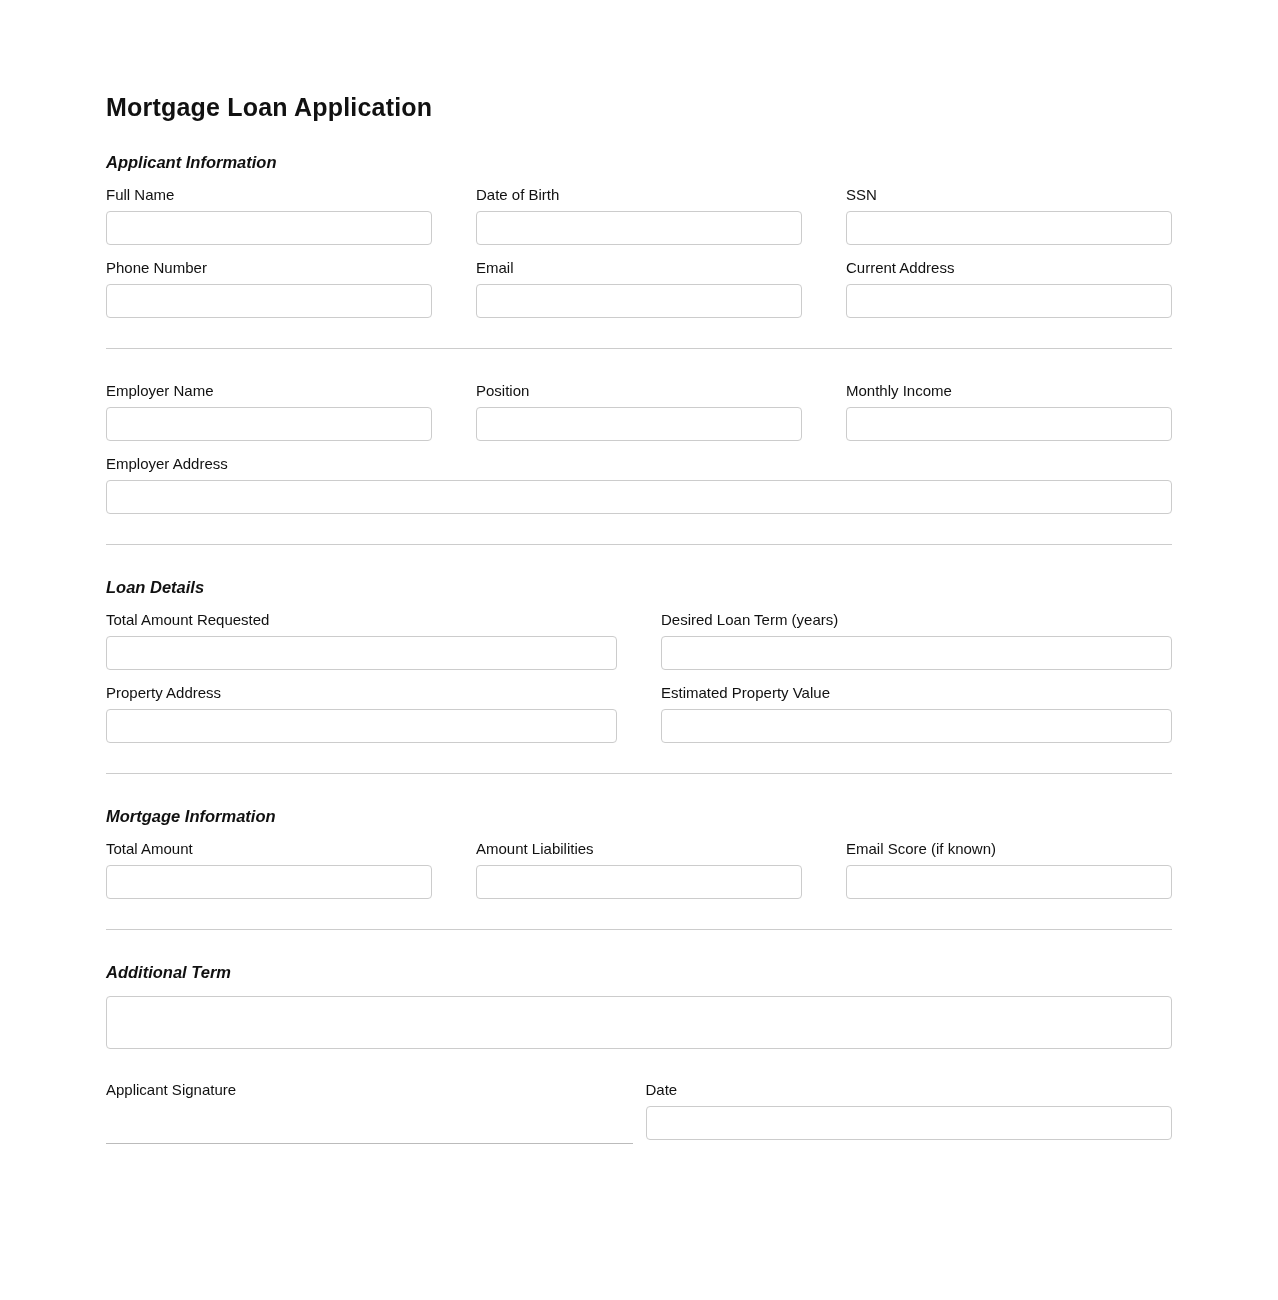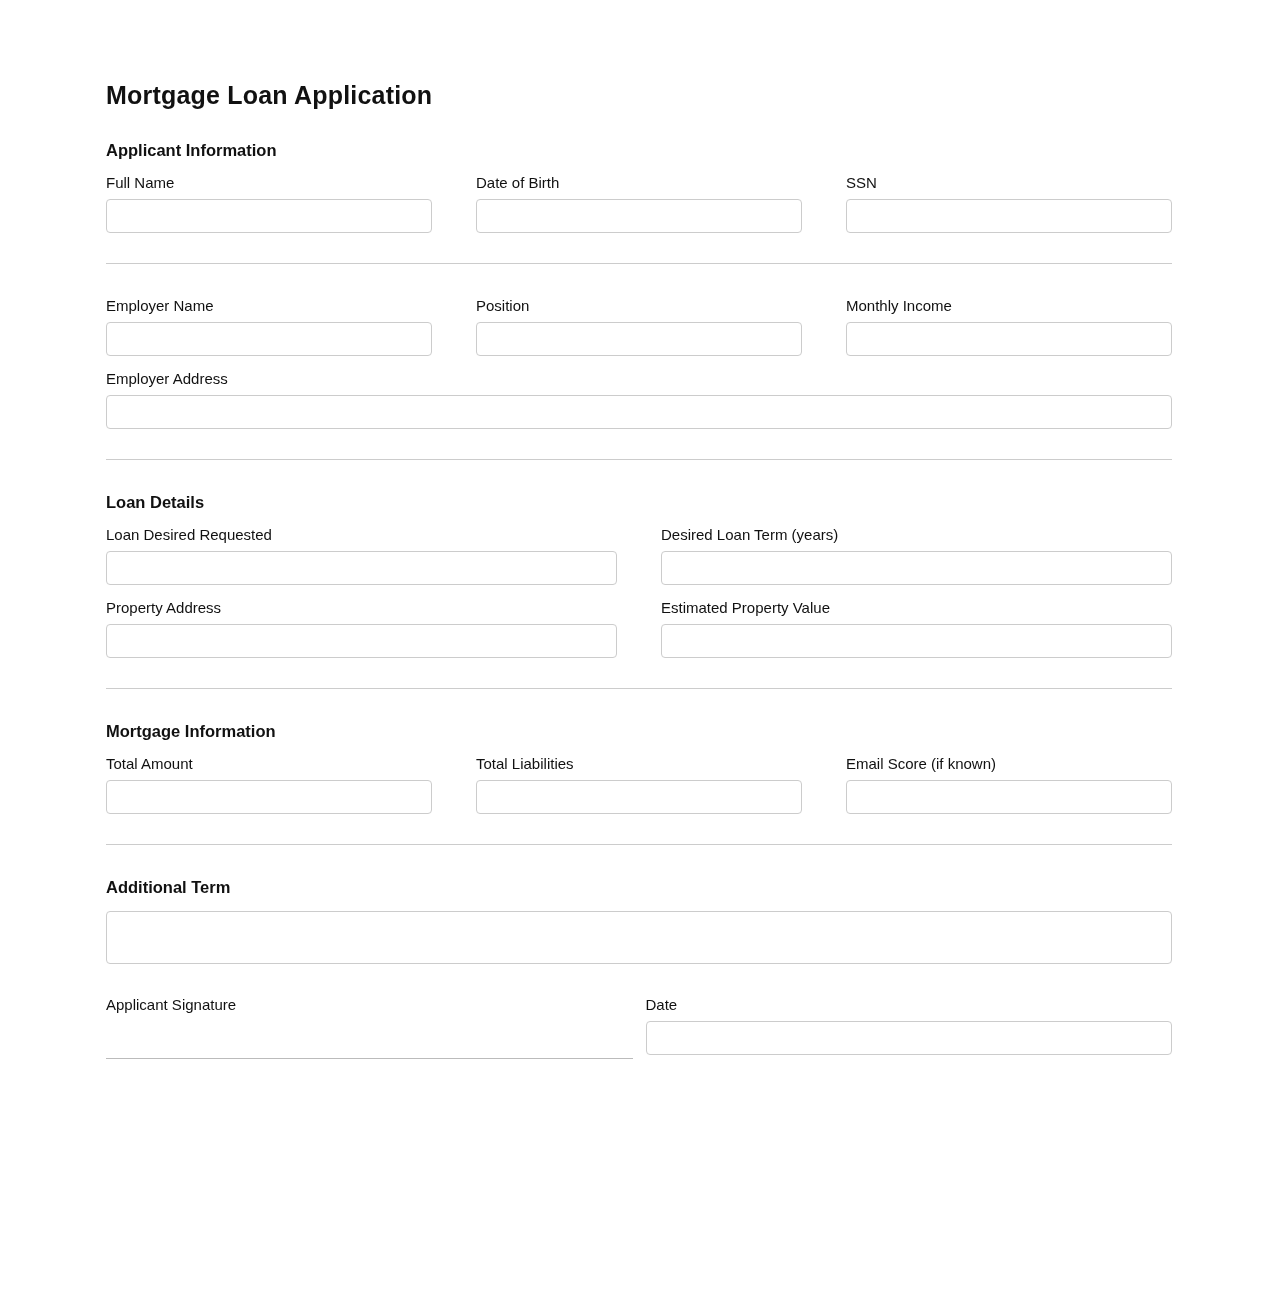--- a/index.html
+++ b/index.html
@@ -11,33 +11,34 @@
     color: #111111;
   }
   .page {
     width: 1278px;
     height: 1300px;
     background: #ffffff;
     overflow: hidden;
   }
   .container {
     width: 1066px;
-    margin: 0 auto;
+    margin: 12px auto;
     padding-top: 81px;
   }
   h1.title {
     font-size: 25px;
     font-weight: 700;
     margin: 0 0 31px 0;
     letter-spacing: 0.2px;
   }
   h2.section-heading {
     font-size: 16.5px;
     font-weight: 700;
     margin: 0 0 14px 0;
+    font-style: italic;
   }
   .row {
     display: flex;
     gap: 44px;
     margin-bottom: 14px;
   }
   .field { flex: 1; min-width: 0; }
   .field label {
     display: block;
     font-size: 15px;
@@ -107,20 +108,34 @@
         </div>
         <div class="field">
           <label>Date of Birth</label>
           <input type="text" value="" style="">
         </div>
         <div class="field">
           <label>SSN</label>
           <input type="text" value="" style="">
         </div>
       </div>
+      <div class="row">
+        <div class="field">
+          <label>Phone Number</label>
+          <input type="text" value="" style="">
+        </div>
+        <div class="field">
+          <label>Email</label>
+          <input type="text" value="" style="">
+        </div>
+        <div class="field">
+          <label>Current Address</label>
+          <input type="text" value="" style="">
+        </div>
+      </div>
     </section>
 
     <hr class="section-divider">
 
     <section>
       <div class="row">
         <div class="field">
           <label>Employer Name</label>
           <input type="text" value="" style="">
         </div>
@@ -140,21 +155,21 @@
         </div>
       </div>
     </section>
 
     <hr class="section-divider">
 
     <section>
       <h2 class="section-heading">Loan Details</h2>
       <div class="row">
         <div class="field">
-          <label>Loan Desired Requested</label>
+          <label>Total Amount Requested</label>
           <input type="text" value="" style="">
         </div>
         <div class="field">
           <label>Desired Loan Term (years)</label>
           <input type="text" value="" style="">
         </div>
       </div>
       <div class="row">
         <div class="field">
           <label>Property Address</label>
@@ -170,21 +185,21 @@
     <hr class="section-divider">
 
     <section>
       <h2 class="section-heading">Mortgage Information</h2>
       <div class="row">
         <div class="field">
           <label>Total Amount</label>
           <input type="text" value="" style="">
         </div>
         <div class="field">
-          <label>Total Liabilities</label>
+          <label>Amount Liabilities</label>
           <input type="text" value="" style="">
         </div>
         <div class="field">
           <label>Email Score (if known)</label>
           <input type="text" value="" style="">
         </div>
       </div>
     </section>
 
     <hr class="section-divider">

